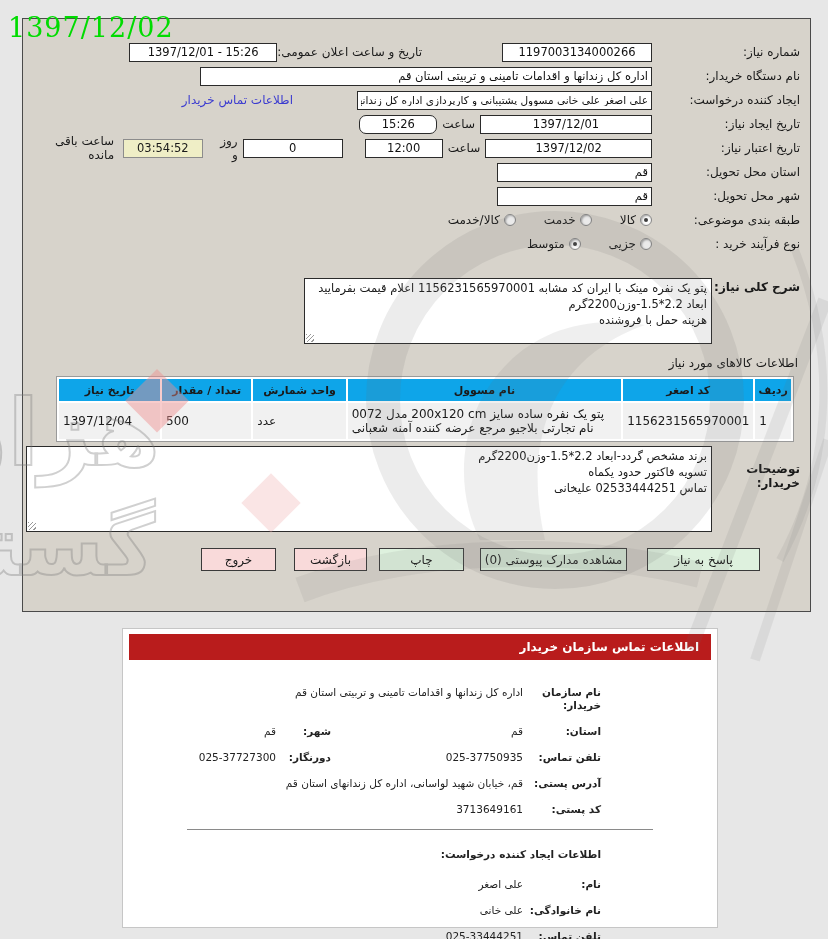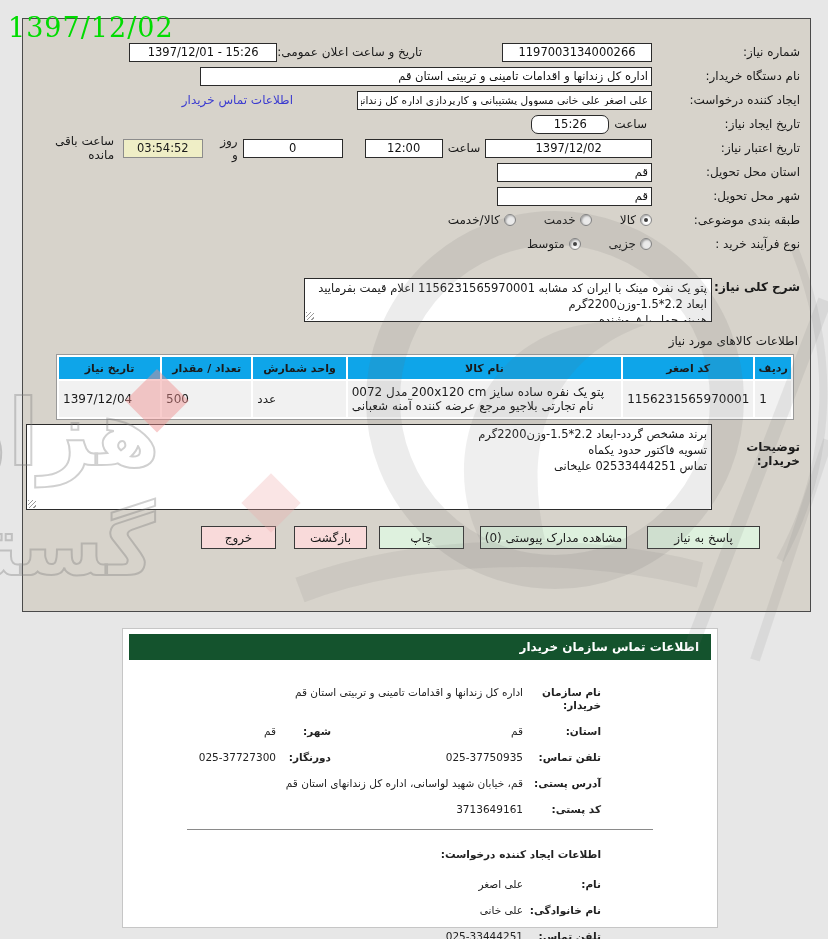--- a/index.html
+++ b/index.html
@@ -41,42 +41,42 @@
                      background:#3d3d3d; border-radius:50%; }
   .opt { display:flex; align-items:center; margin-left:28px; }
 
   
   .drow { display:flex; align-items:flex-start; }
   .dlabel { width:88px; flex-shrink:0; font-weight:bold; font-size:12px; padding-top:2px; }
   .textbox { border:1px solid #2b2b2b; background:#fff; font-size:11.5px; line-height:16px;
              padding:1px 4px; white-space:pre-line; overflow:hidden; position:relative; }
   .textbox::after { content:""; position:absolute; left:1px; bottom:1px; width:8px; height:8px;
              background:repeating-linear-gradient(135deg,#999 0 1px,transparent 1px 3px); }
-  .desc-box { width:408px; height:44px; }
+  .desc-box { width:408px; height:66px; }
   .notes-box { width:686px; height:86px; }
   .section-title { font-weight:normal; font-size:12px; margin:12px 2px 0 0; }
 
   
   .gtable { width:738px; margin:6px 6px 0 0; border-collapse:separate; border-spacing:2px;
             background:#fff; border:1px solid #9a9a9a; }
   .gtable th { background:#0ea5e9; font-size:11px; font-weight:bold; height:22px; padding:1px 2px; }
   .gtable td { background:#f1f1f1; font-size:12px; text-align:left; height:36px; padding:1px 4px; }
 
   
   .btnrow { display:flex; margin:16px 40px 0 0; }
   .btn { height:23px; border:1px solid #3a3a3a; font-size:12px;
          display:flex; align-items:center; justify-content:center; cursor:pointer; }
   .btn.green { background:#def1de; }
   .btn.pink  { background:#f9dada; }
 
   
   .card { position:absolute; left:122px; top:628px; width:596px; height:300px;
           background:#fff; border:1px solid #c6c6c6; direction:rtl;
           font-size:10.5px; color:#222; z-index:10; }
-  .card-head { margin:5px 6px 0 6px; height:26px; background:#14532d; color:#fff;
+  .card-head { margin:5px 6px 0 6px; height:26px; background:#b91c1c; color:#fff;
                display:flex; align-items:center; padding-right:12px;
                font-weight:bold; font-size:12px; }
   .card-body { padding:26px 116px 0 28px; }
   .crow { display:flex; align-items:flex-start; margin-bottom:13px; line-height:13px; }
   .clabel { width:78px; font-weight:bold; flex-shrink:0; }
   .cval { width:192px; white-space:nowrap; }
   .cval-wide { flex:1; white-space:nowrap; }
   .clabel2 { width:55px; font-weight:bold; flex-shrink:0; }
   .cval2 { flex:1; white-space:nowrap; }
   .hr { border-top:1px solid #8a8a8a; margin:4px 64px 12px 64px; }
@@ -107,20 +107,21 @@
     </div>
 
     <div class="frow">
       <span class="flabel">ایجاد کننده درخواست:</span>
       <input class="tb" style="width: 295px; font-size: 10.5px;" readonly="" value="علی اصغر علی خانی مسوول پشتیبانی و کارپردازی اداره کل زندانها و اقدامات">
       <span class="link">اطلاعات تماس خریدار</span>
     </div>
 
     <div class="frow">
       <span class="flabel">تاریخ ایجاد نیاز:</span>
+      <input class="tb center" style="width: 172px;" dir="ltr" readonly="" value="1397/12/01">
       <span class="small-lbl">ساعت</span>
       <input class="tb center" style="width: 78px; border-radius: 7px;" dir="ltr" readonly="" value="15:26">
     </div>
 
     <div class="frow">
       <span class="flabel">تاریخ اعتبار نیاز:</span>
       <input class="tb center" style="width: 172px;" dir="ltr" readonly="" value="1397/12/02">
       <span class="small-lbl">ساعت</span>
       <input class="tb center" style="width: 78px;" dir="ltr" readonly="" value="12:00">
       <input class="tb center" style="width: 100px; margin-right: 22px;" dir="ltr" readonly="" value="0">
@@ -182,21 +183,21 @@
           <col style="width:104px">
           <col style="width:300px">
         <col style="width:98px">
           <col style="width:96px">
           <col style="width:104px">
       </colgroup>
       <thead>
         <tr>
           <th>ردیف</th>
           <th>کد اصغر</th>
-          <th>نام کالا</th>
+          <th>نام مسوول</th>
           <th>واحد شمارش</th>
           <th>تعداد / مقدار</th>
           <th>تاریخ نیاز</th>
         </tr>
       </thead>
       <tbody>
         <tr>
           <td>1</td>
           <td dir="ltr">1156231565970001</td>
           <td>پتو یک نفره ساده سایز 200x120 cm مدل 0072 نام تجارتی بلاجیو مرجع عرضه کننده آمنه شعبانی</td>

